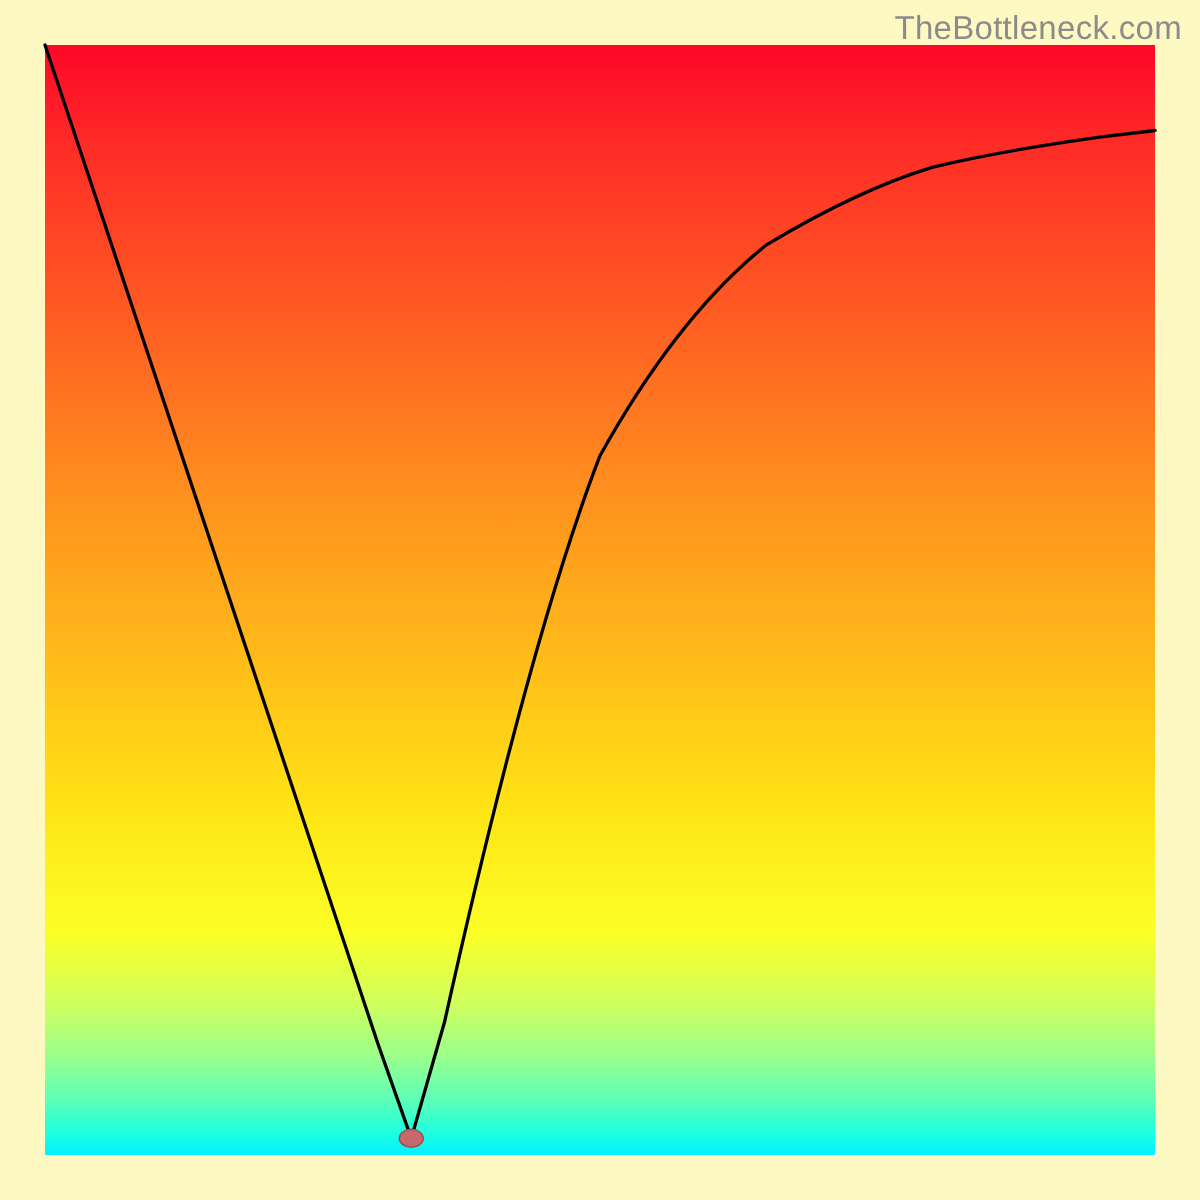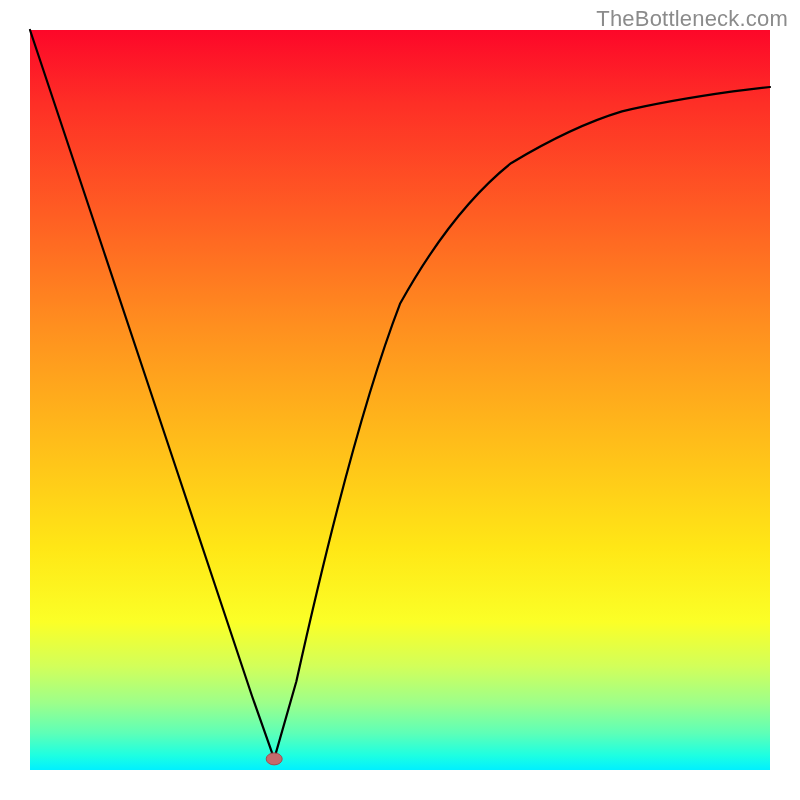--- a/index.html
+++ b/index.html
@@ -8,21 +8,21 @@
     width: 800px;
     height: 800px;
     background: #000;
     font-family: Arial, Helvetica, sans-serif;
     overflow: hidden;
   }
   .frame {
     position: relative;
     width: 800px;
     height: 800px;
-    background: #ffffff;
+    background: #fef9c3;
   }
   .plot-area {
     position: absolute;
     left: 30px;
     top: 30px;
     width: 740px;
     height: 740px;
     
     background: linear-gradient(
       to bottom,

